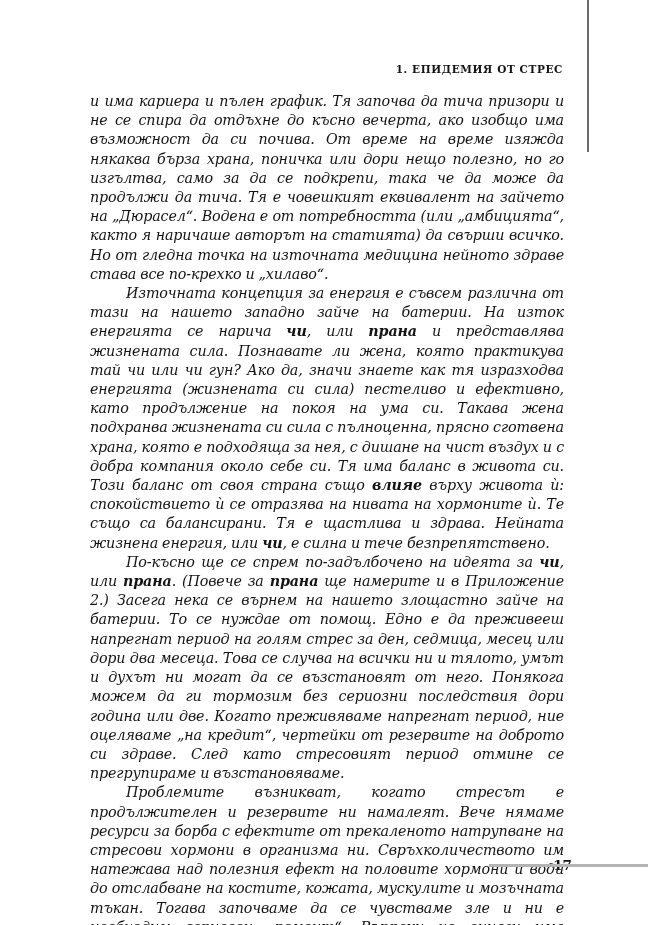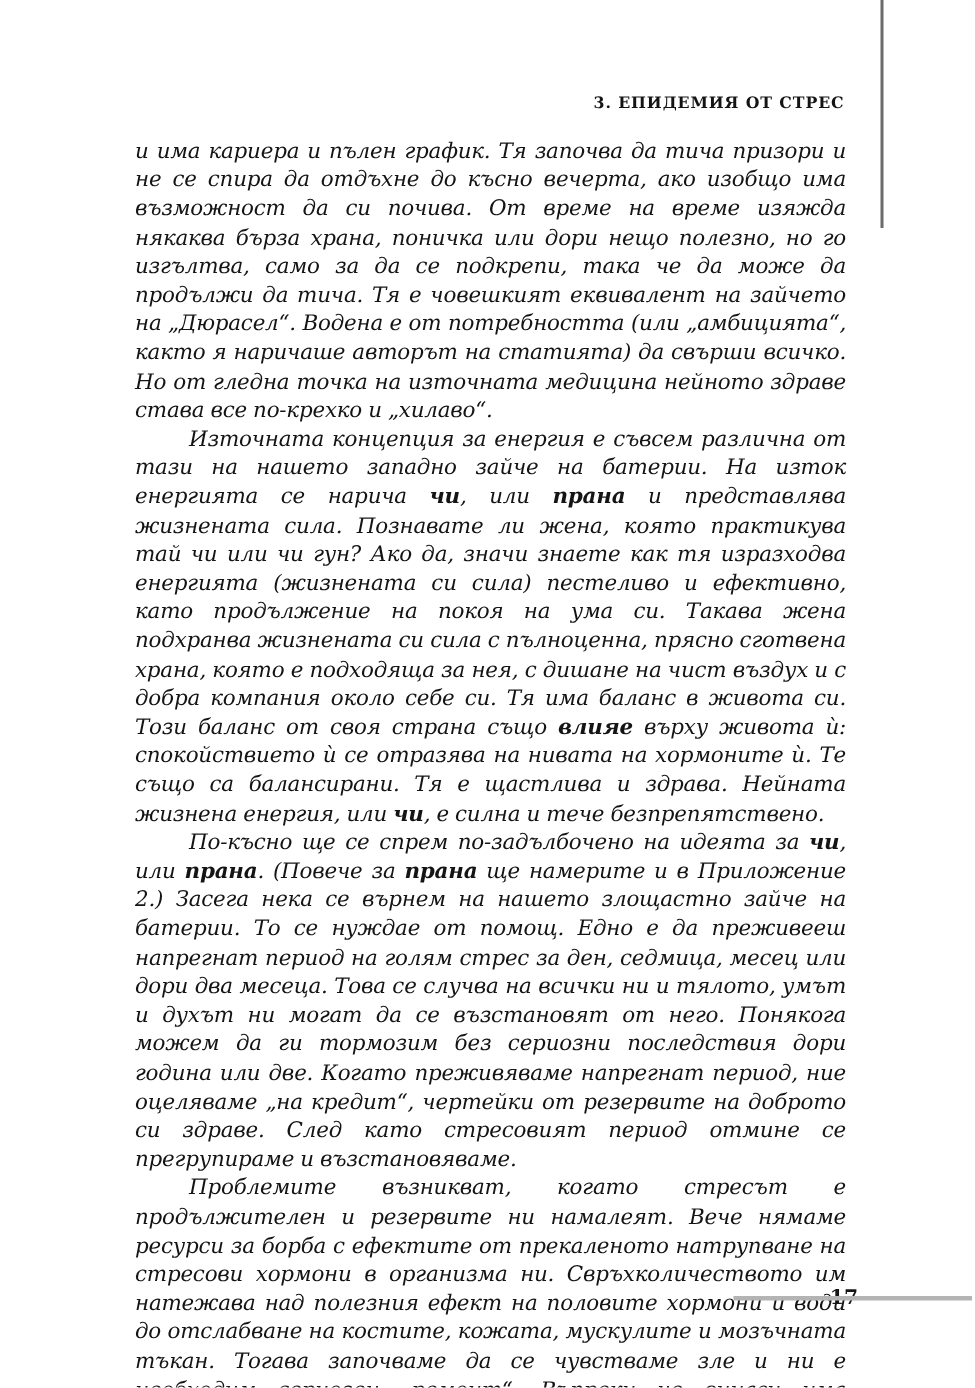--- a/index.html
+++ b/index.html
@@ -70,21 +70,21 @@
     left:489px;top:864px;
     width:159px;height:3px;
     background:var(--rule);
   }
 </style>
 </head>
 <body>
 
 <div class="page">
 
-  <div class="running-head">3. ЕПИДЕМИЯ ОТ СТРЕС</div>
+  <div class="running-head">1. ЕПИДЕМИЯ ОТ СТРЕС</div>
 
   <div class="artifact-line"></div>
 
   <div class="body-text" id="body-text">
       <p><span>и има кариера и пълен график. Тя започва да тича призори и не се спира да отдъхне до късно вечерта, ако изобщо има възможност да си почива. От време на време изяжда някаква бърза храна, поничка или дори нещо полезно, но го изгълтва, само за да се подкрепи, така че да може да продължи да тича. Тя е човешкият еквивалент на зайчето на „Дюрасел“. Водена е от потребността (или „амбицията“, както я наричаше авторът на статията) да свърши всичко. Но от гледна точка на източната медицина нейното здраве става все по-крехко и „хилаво“.</span></p>
       <p class="indent"><span>Източната концепция за енергия е съвсем различна от тази на нашето западно зайче на батерии. На изток енергията се нарича </span><span class="em">чи</span><span>, или </span><span class="em">прана</span><span> и представлява жизнената сила. Познавате ли жена, която практикува тай чи или чи гун? Ако да, значи знаете как тя изразходва енергията (жизнената си сила) пестеливо и ефективно, като продължение на покоя на ума си. Такава жена подхранва жизнената си сила с пълноценна, прясно сготвена храна, която е подходяща за нея, с дишане на чист въздух и с добра компания около себе си. Тя има баланс в живота си. Този баланс от своя страна също </span><span class="em">влияе</span><span> върху живота ѝ: спокойствието ѝ се отразява на нивата на хормоните ѝ. Те също са балансирани. Тя е щастлива и здрава. Нейната жизнена енергия, или </span><span class="em">чи</span><span>, е силна и тече безпрепятствено.</span></p>
       <p class="indent"><span>По-късно ще се спрем по-задълбочено на идеята за </span><span class="em">чи</span><span>, или </span><span class="em">прана</span><span>. (Повече за </span><span class="em">прана</span><span> ще намерите и в Приложение 2.) Засега нека се върнем на нашето злощастно зайче на батерии. То се нуждае от помощ. Едно е да преживееш напрегнат период на голям стрес за ден, седмица, месец или дори два месеца. Това се случва на всички ни и тялото, умът и духът ни могат да се възстановят от него. Понякога можем да ги тормозим без сериозни последствия дори година или две. Когато преживяваме напрегнат период, ние оцеляваме „на кредит“, чертейки от резервите на доброто си здраве. След като стресовият период отмине се прегрупираме и възстановяваме.</span></p>
       <p class="indent"><span>Проблемите възникват, когато стресът е продължителен и резервите ни намалеят. Вече нямаме ресурси за борба с ефектите от прекаленото натрупване на стресови хормони в организма ни. Свръхколичеството им натежава над полезния ефект на половите хормони и води до отслабване на костите, кожата, мускулите и мозъчната тъкан. Тогава започваме да се чувстваме зле и ни е необходим сериозен „ремонт“. Въпреки че винаги има надежда да възвърнем здравето си, очаква ни стръмно изкачване. Много по-лесно е да поддържаме здравето си, отколкото да го възстановяваме.</span></p>
     </div>
 

